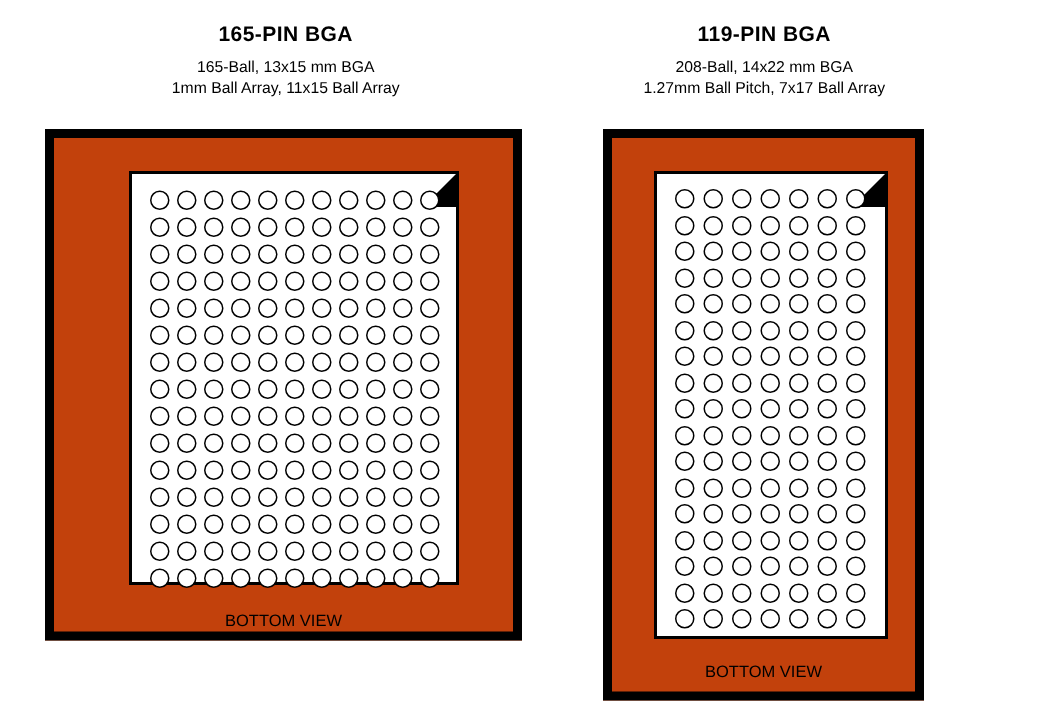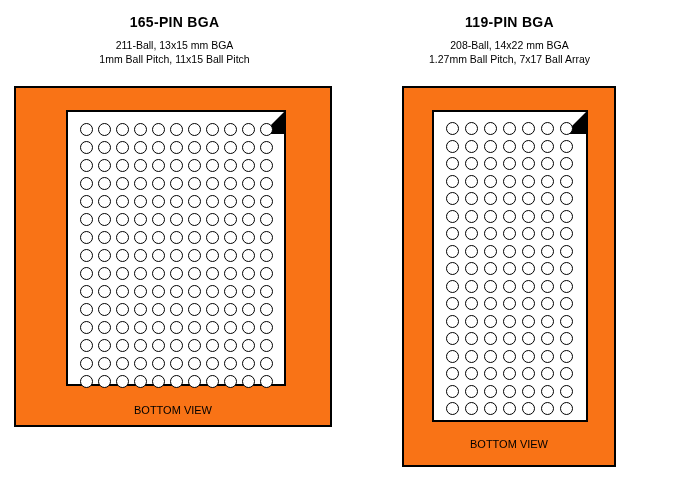--- a/index.html
+++ b/index.html
@@ -18,42 +18,42 @@
   .stage {
     position: relative;
     width: 698px;
     height: 477px;
   }
   .panel {
     position: absolute;
     top: 0;
     height: 477px;
   }
-  .panel-left  { left: 0px;   width: 349px; }
+  .panel-left  { left: 16px;   width: 349px; }
   .panel-right { left: 335px; width: 349px; }
 
   .pkg-title {
     text-align: center;
     font-size: 14px;
     font-weight: bold;
     letter-spacing: 0.3px;
     margin-top: 14px;
   }
   .sublines {
     text-align: center;
     font-size: 10.5px;
     line-height: 14px;
     margin-top: 8px;
   }
   .subline { display: block; }
 
   .outline {
     position: absolute;
-    border: 2px solid #000000;
-    background: #f97316;
+    border: 6px solid #000000;
+    background: #c2410c;
     box-sizing: border-box;
   }
   .outline-left {
     left: 14px;
     top: 86px;
     width: 318px;
     height: 341px;
   }
   .outline-right {
     left: 67px;   
@@ -99,22 +99,22 @@
 </head>
 <body>
 
 <div class="stage">
 
   <div class="panel panel-left">
 
     <div class="pkg-title">165-PIN BGA</div>
 
     <div class="sublines">
-      <span class="subline">211-Ball, 13x15 mm BGA</span>
-      <span class="subline">1mm Ball Pitch, 11x15 Ball Pitch</span>
+      <span class="subline">165-Ball, 13x15 mm BGA</span>
+      <span class="subline">1mm Ball Array, 11x15 Ball Array</span>
     </div>
 
     <div class="outline outline-left">
 
       <div class="ball-area" style="left:50px; top:22px; width:220px; height:276px;">
 
         <div class="corner-mark" style="right:0px; top:0px; border-width:0 22px 22px 0; border-color:transparent #000 transparent transparent; transform: scaleY(-1);"></div>
 
         <div class="ball-grid" style="left:12px; top:11px; grid-template-columns: repeat(11, 18px); grid-template-rows: repeat(15, 18px);">
           <span class="ball"></span>

